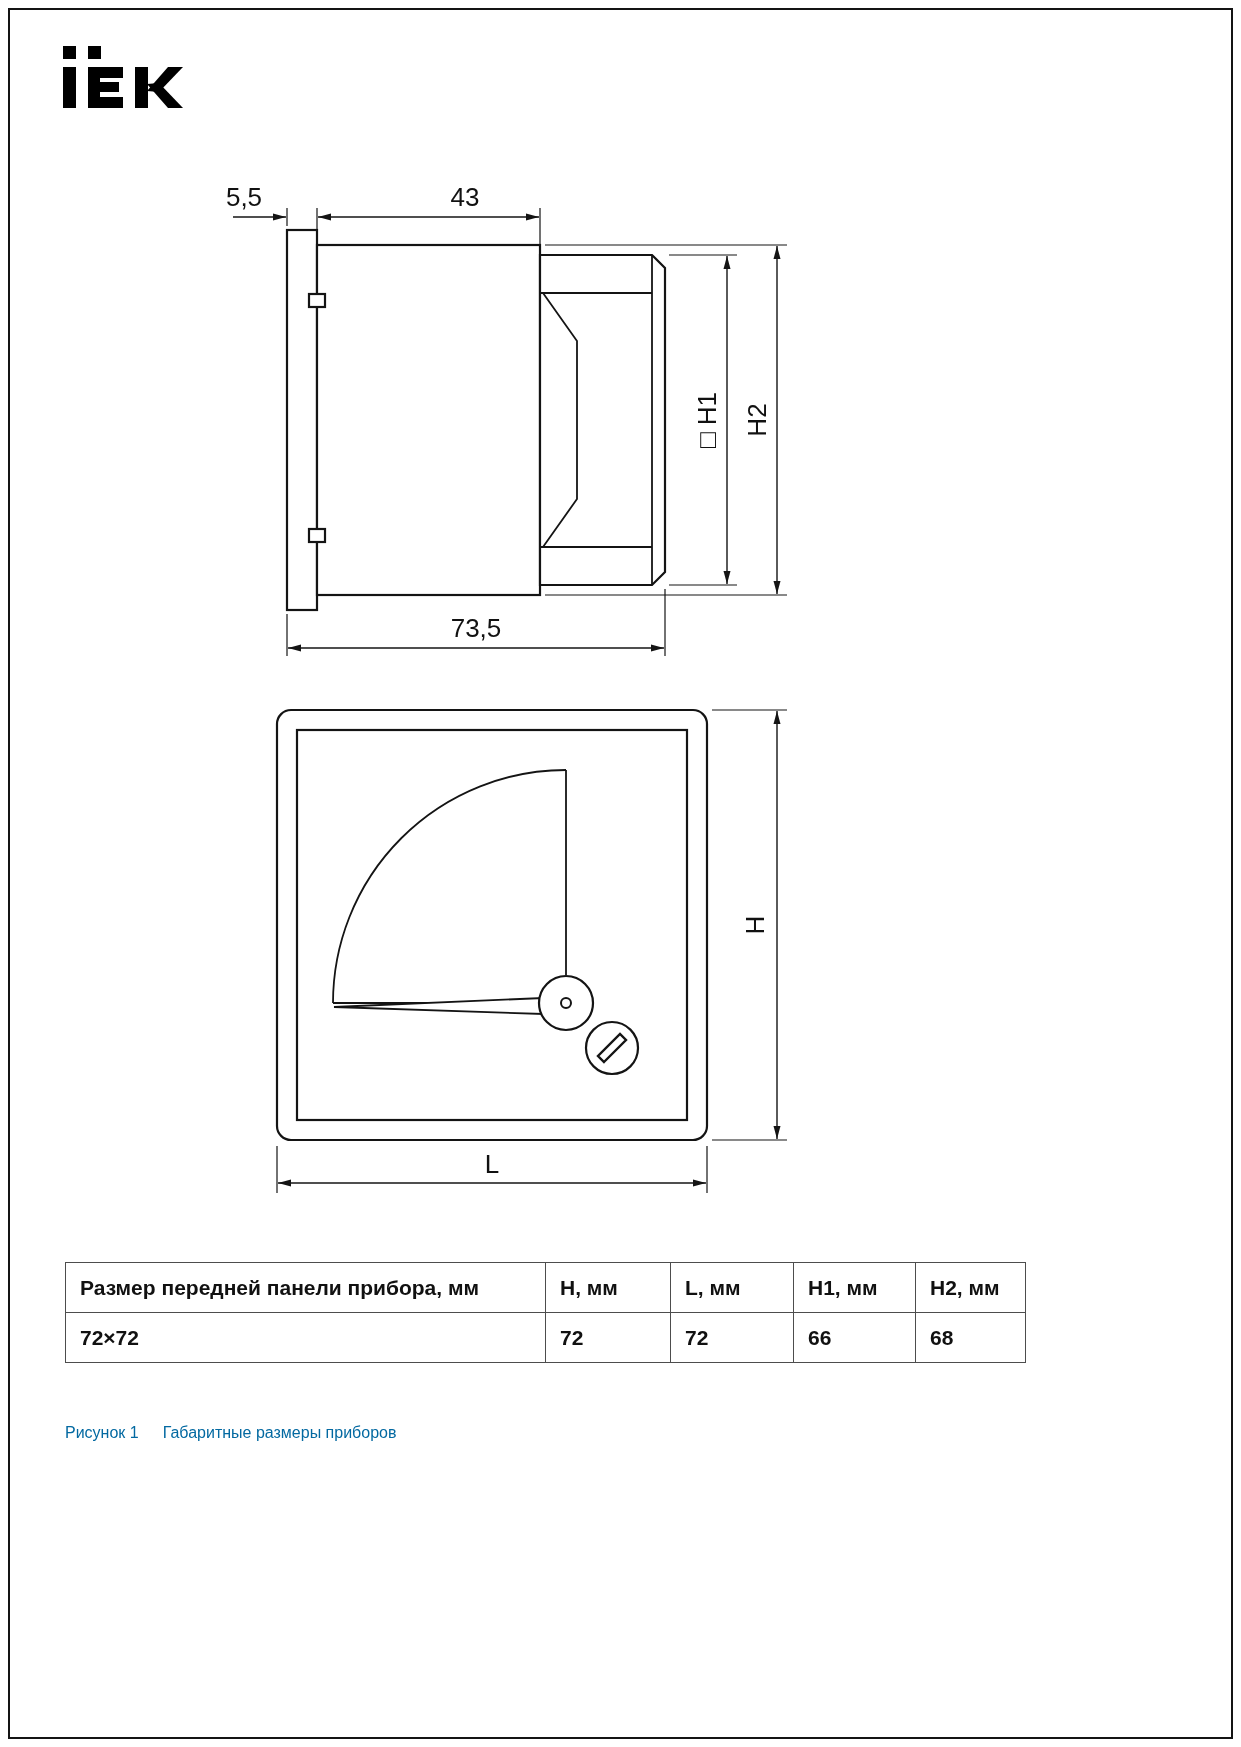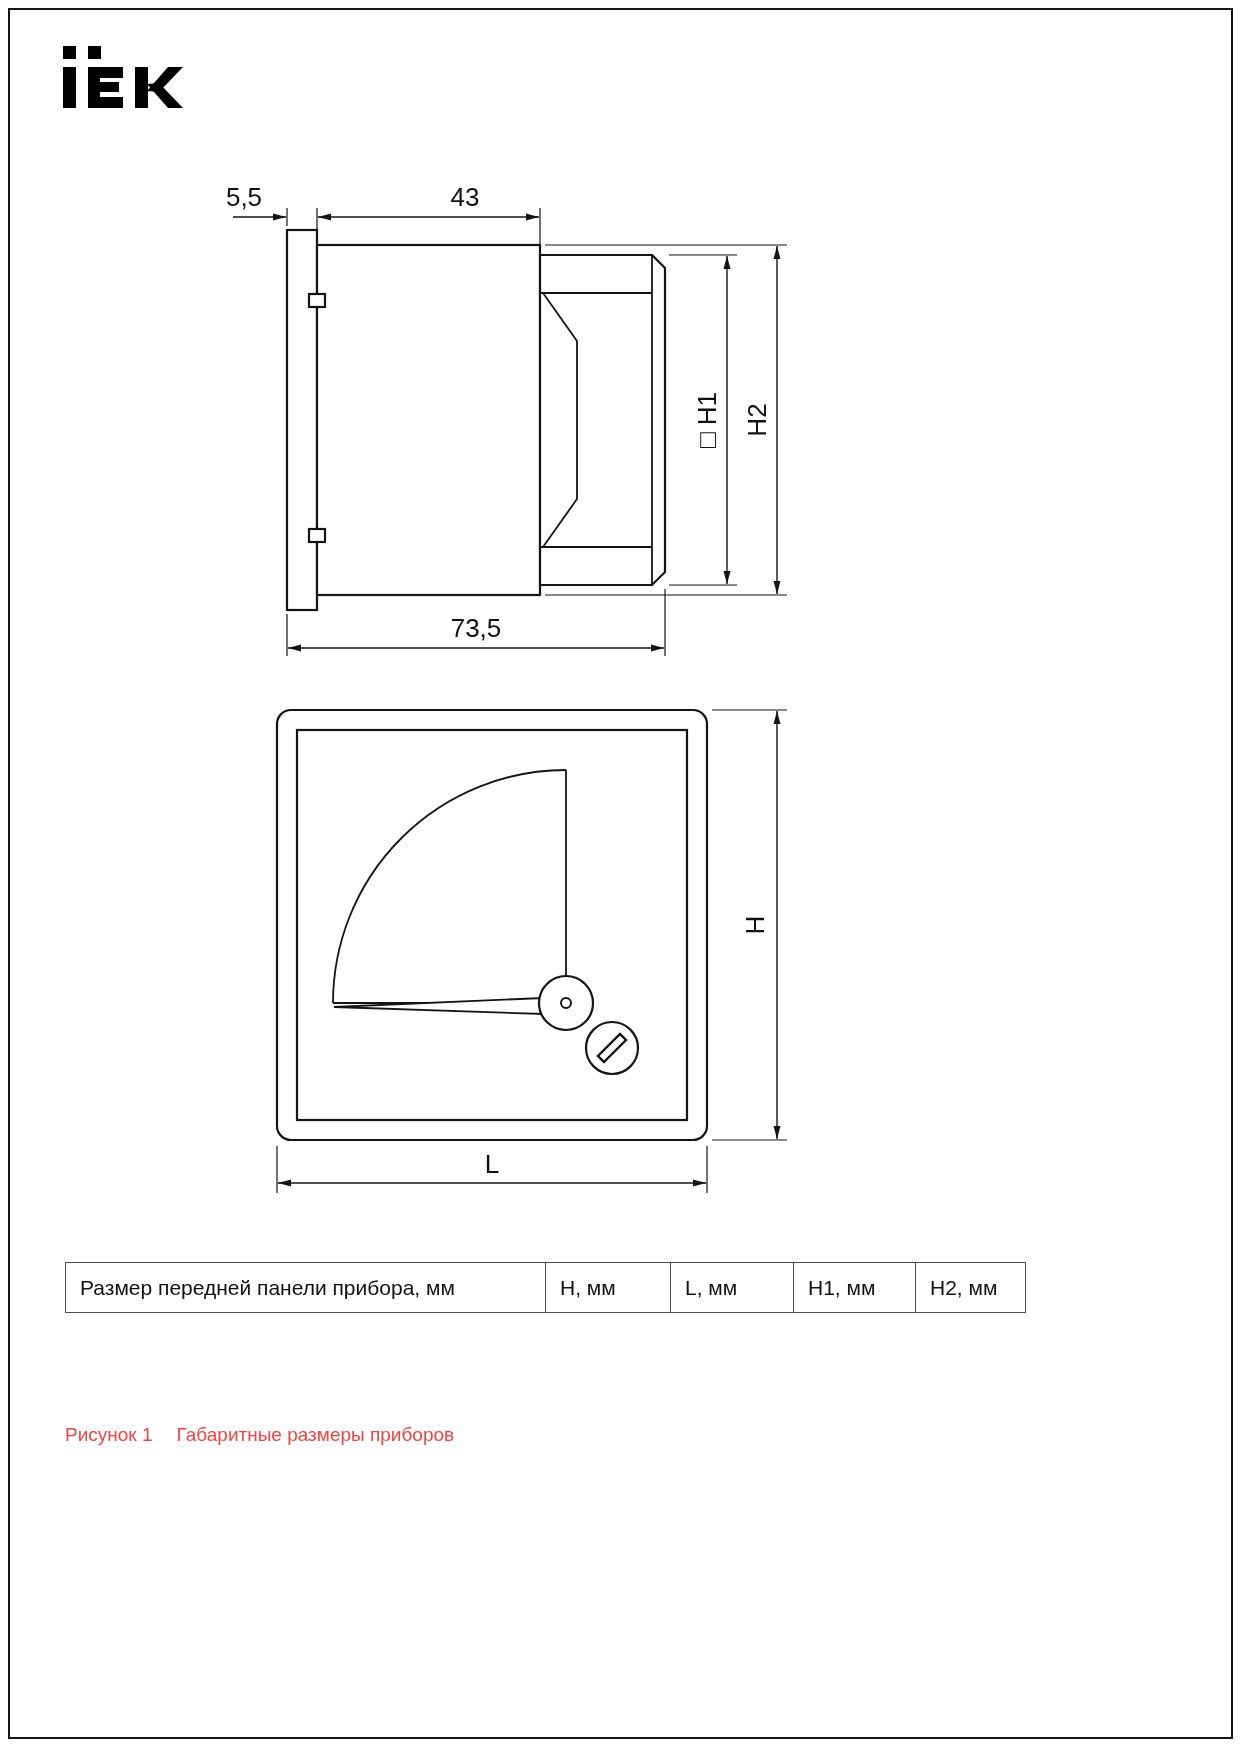--- a/index.html
+++ b/index.html
@@ -9,22 +9,22 @@
   .frame{position:absolute;left:8px;top:8px;right:8px;bottom:8px;border:2px solid #141414}
   .logo{position:absolute;left:63px;top:46px;width:122px;height:62px}
   .logo rect,.logo polygon{fill:#000}
   .drawing{position:absolute;left:0;top:0}
   .drawing .outline{fill:#fff;stroke:#141414;stroke-width:2.2}
   .drawing .thin{fill:none;stroke:#141414;stroke-width:1.8}
   .drawing .ext{stroke:#141414;stroke-width:1.2}
   .drawing .dim{stroke:#141414;stroke-width:1.4}
   svg text{font-family:"Liberation Sans","DejaVu Sans",sans-serif;font-size:26px;fill:#111}
   .dim-table{position:absolute;left:65px;top:1262px;width:960px;border-collapse:collapse;font-size:21px;color:#111;table-layout:fixed}
-  .dim-table th,.dim-table td{border:1px solid #4d4d4d;font-weight:400;text-align:left;height:50px;padding:0 14px;vertical-align:middle;overflow:hidden;white-space:nowrap}
-  .caption{position:absolute;left:65px;top:1424px;font-size:19px;color:#ef4444}
+  .dim-table th,.dim-table td{border:1px solid #4d4d4d;font-weight:700;text-align:left;height:50px;padding:0 14px;vertical-align:middle;overflow:hidden;white-space:nowrap}
+  .caption{position:absolute;left:65px;top:1424px;font-size:16px;color:#0369a1}
   .caption .lbl{margin-right:24px}
 </style>
 </head>
 <body>
 
 <div class="page">
 
   <div class="frame"></div>
 
   <svg class="logo" viewBox="0 0 122 62" aria-label="IEK">
@@ -132,20 +132,27 @@
         <col style="width:110px">
     </colgroup>
     <tbody>
         <tr>
       <th>Размер передней панели прибора, мм</th>
       <th>H, мм</th>
       <th>L, мм</th>
       <th>H1, мм</th>
       <th>H2, мм</th>
     </tr>
+    <tr>
+      <td>72×72</td>
+      <td>72</td>
+      <td>72</td>
+      <td>66</td>
+      <td>68</td>
+    </tr>
   </tbody>
     </table>
 
   <div class="caption">
     <span class="lbl">Рисунок 1</span><span>Габаритные размеры приборов</span>
   </div>
 
 </div>
 
 </body></html>

